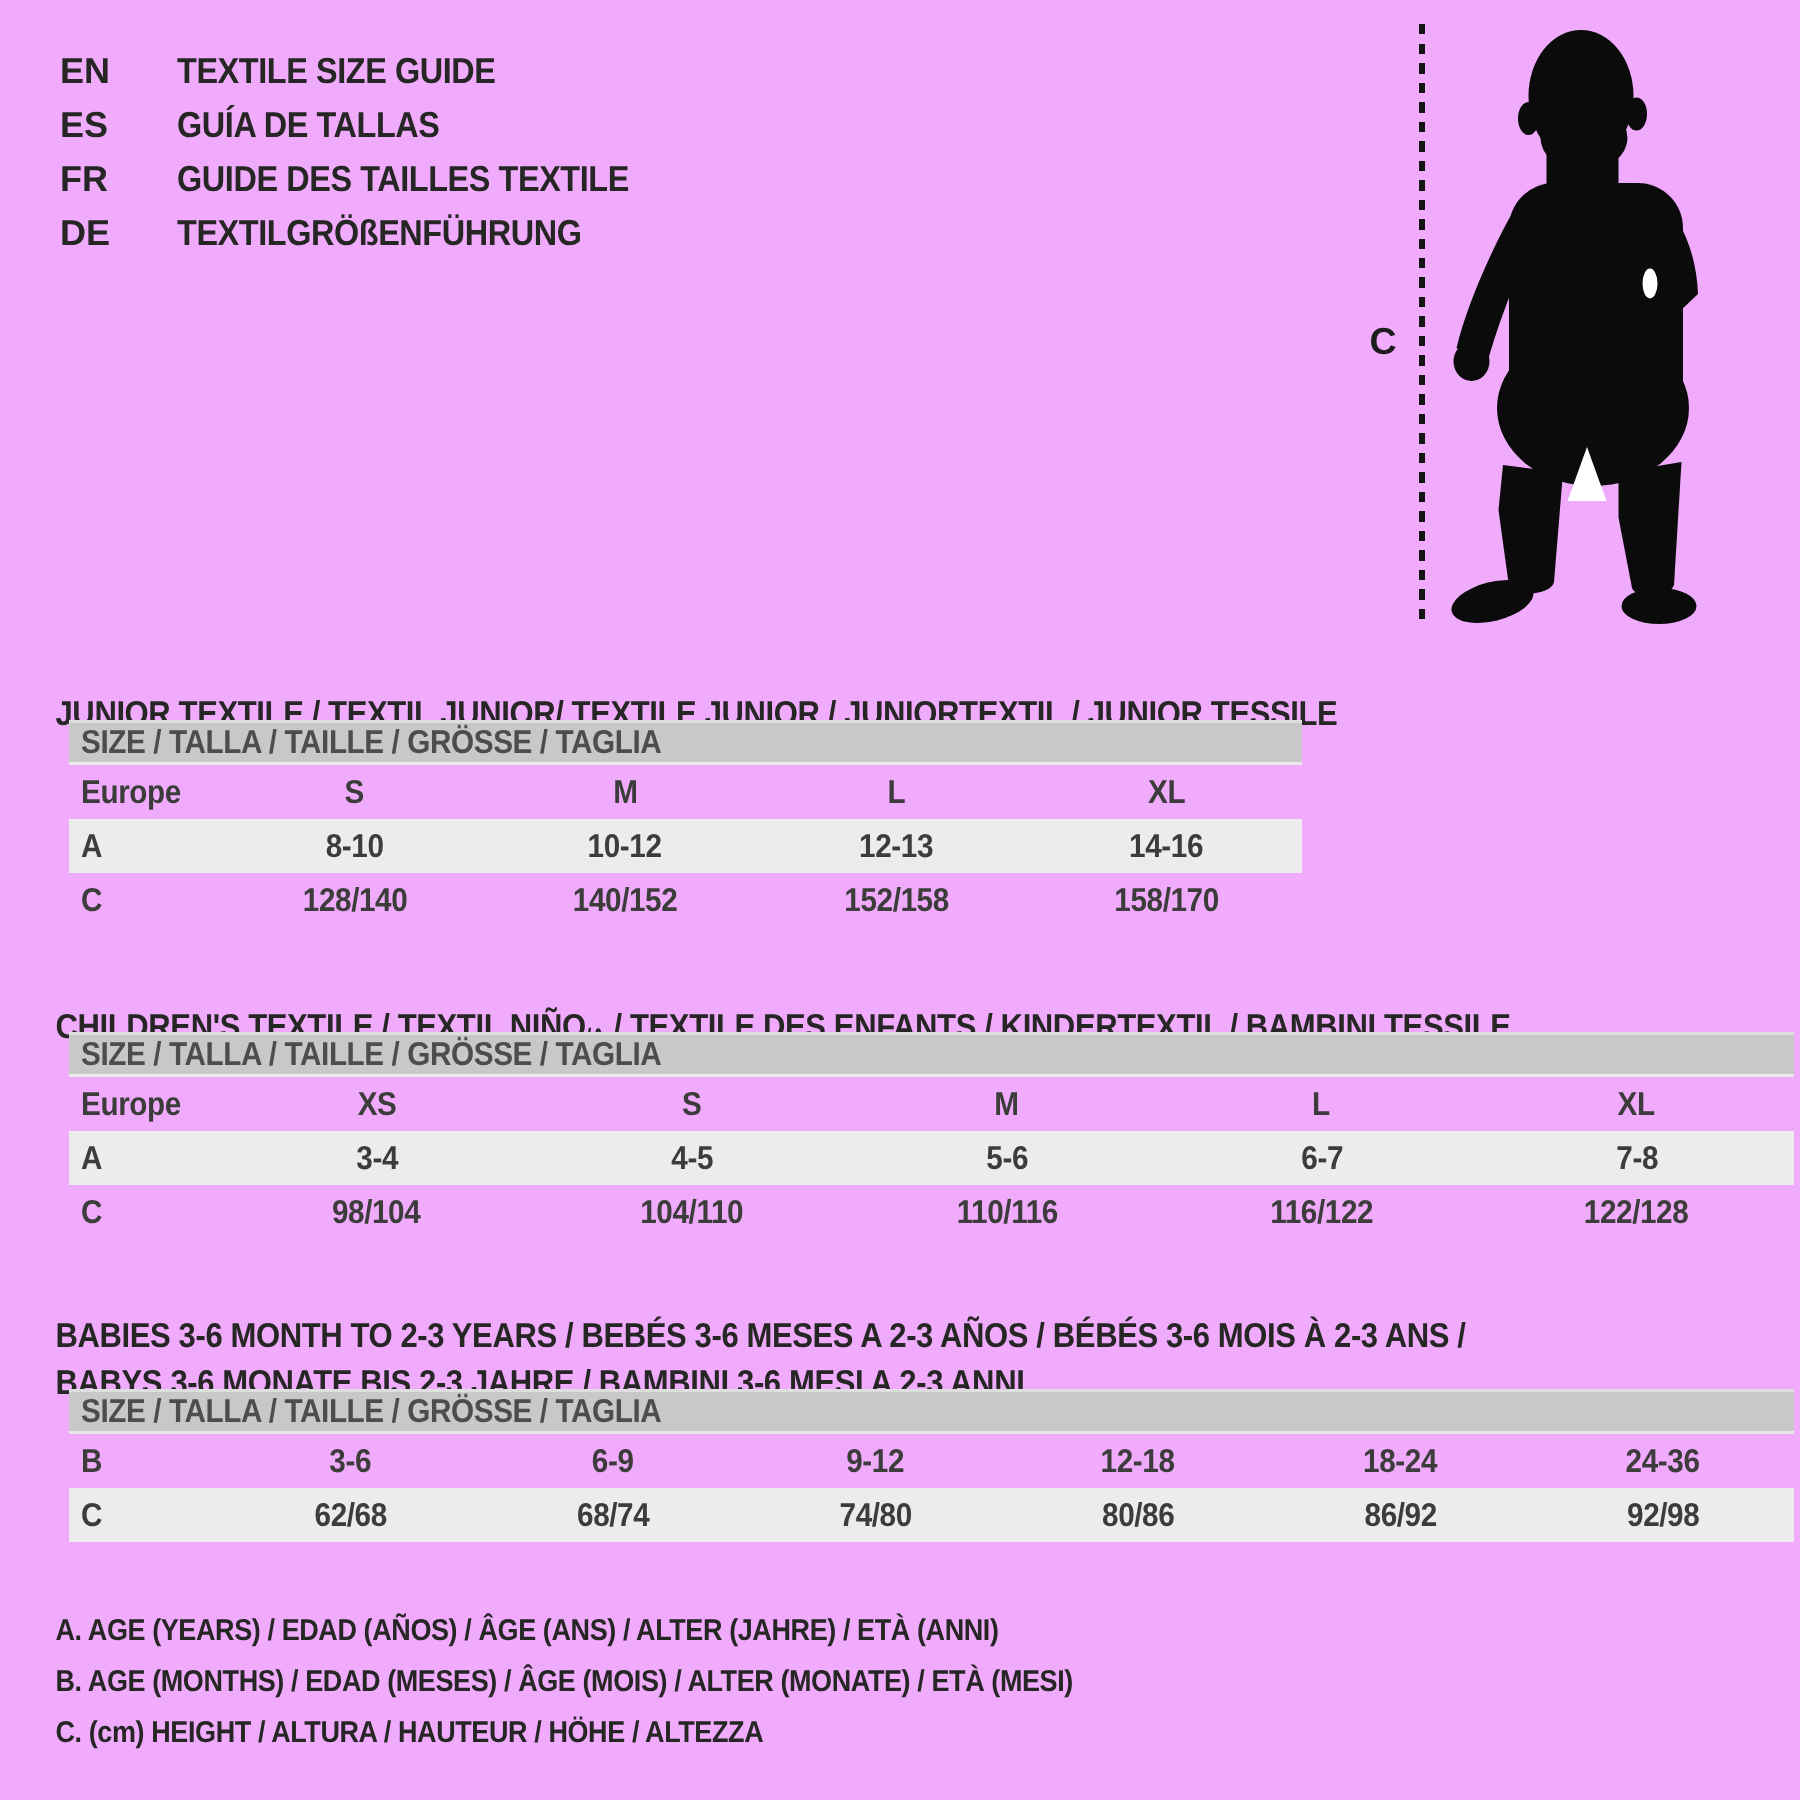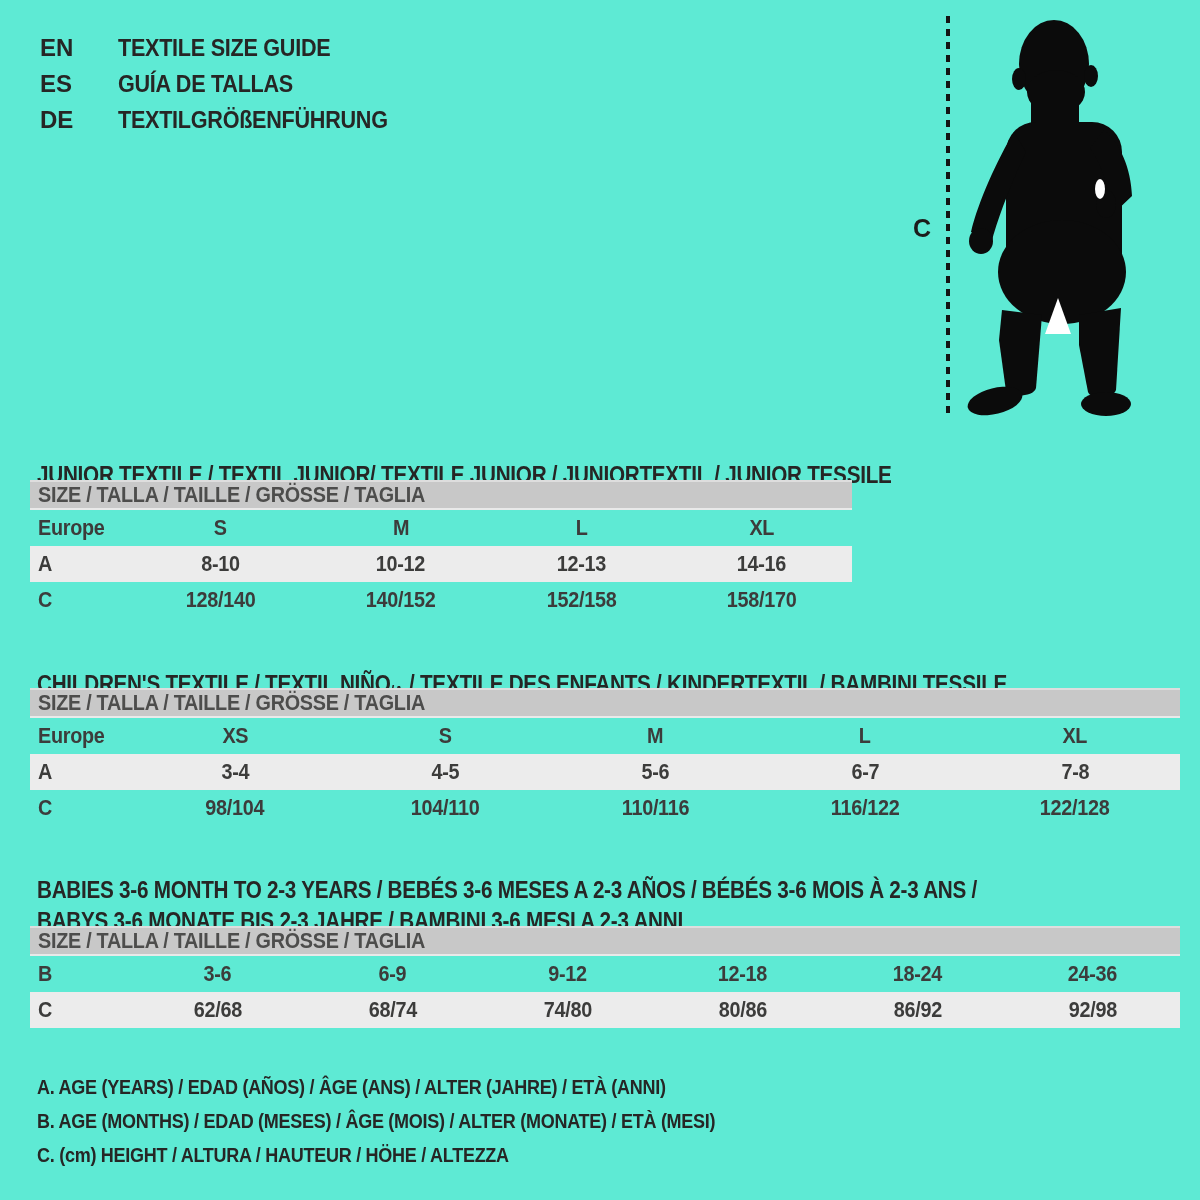--- a/index.html
+++ b/index.html
@@ -1,19 +1,19 @@
 <!DOCTYPE html>
 <html><head>
 <meta charset="utf-8">
 <style>
   html,body{margin:0;padding:0;background:#fff;}
   .page{
     position:relative;
     width:1200px;height:1200px;
-    background:#5eead4;
+    background:#f0abfc;
     font-family:"Liberation Sans","DejaVu Sans",sans-serif;
     font-weight:bold;
     color:#2a2a29;
     overflow:hidden;
   }
   .cn{display:inline-block;transform:scaleX(.9);transform-origin:0 50%;white-space:nowrap;letter-spacing:-.3px;}
   .cnc{display:inline-block;transform:scaleX(.9);transform-origin:50% 50%;white-space:nowrap;letter-spacing:-.3px;}
 
   
   .langs{position:absolute;left:40px;top:30px;font-size:24px;line-height:36px;color:#262625;}
@@ -24,21 +24,21 @@
   .dash-line{
     position:absolute;left:946px;top:16px;width:4px;height:402px;
     background:repeating-linear-gradient(180deg,#141414 0 7px,transparent 7px 13px);
   }
   .c-label{position:absolute;left:913px;top:214px;font-size:25px;color:#1c1c1b;}
   .silhouette{position:absolute;left:890px;top:0;}
 
   
   .sec-title{position:absolute;font-size:23px;color:#262625;margin-top:28px;}
   .sub-a{font-size:15px;vertical-align:-4px;}
-  .tbl{position:absolute;left:30px;}
+  .tbl{position:absolute;left:46px;}
   .t1{width:822px;}
   .t2{width:1150px;}
   .t3{width:1150px;}
   .size-bar{
     height:30px;background:#c8c8c8;
     border-top:2px solid #dedede;border-bottom:2px solid #e9e9e9;
     display:flex;align-items:center;padding-left:8px;
     font-size:22px;color:#4d4d4c;box-sizing:border-box;
   }
   .row{display:grid;height:36px;align-items:center;font-size:22px;color:#3c3c3b;}
@@ -58,20 +58,24 @@
 <div class="page">
 
   <div class="langs">
     <div class="lang-row">
       <span class="lang-code">EN</span>
       <span class="cn">TEXTILE SIZE GUIDE</span>
     </div>
     <div class="lang-row">
       <span class="lang-code">ES</span>
       <span class="cn">GUÍA DE TALLAS</span>
+    </div>
+    <div class="lang-row">
+      <span class="lang-code">FR</span>
+      <span class="cn">GUIDE DES TAILLES TEXTILE</span>
     </div>
     <div class="lang-row">
       <span class="lang-code">DE</span>
       <span class="cn">TEXTILGRÖßENFÜHRUNG</span>
     </div>
   </div>
 
   <div class="dash-line"></div>
   <span class="c-label">C</span>
   <svg class="silhouette" width="310" height="430" viewBox="890 0 310 430" xmlns="http://www.w3.org/2000/svg">

